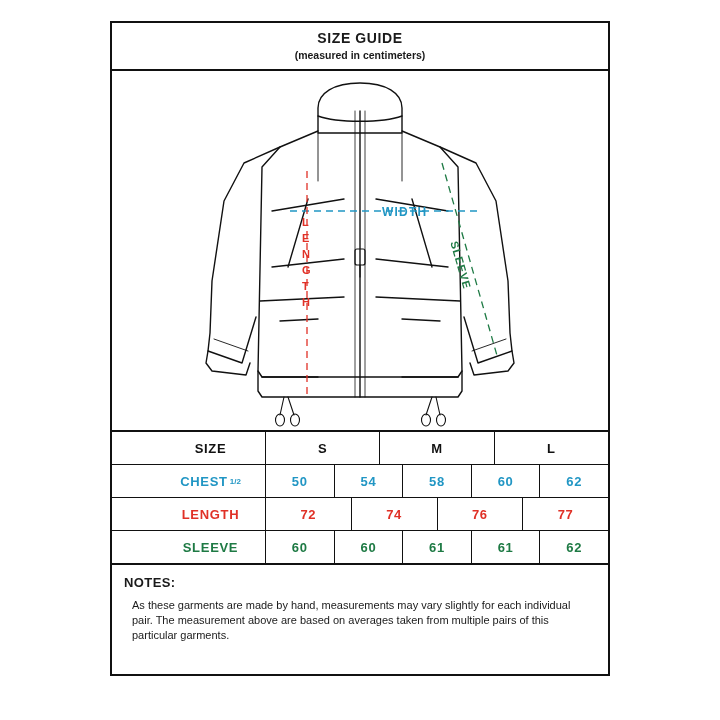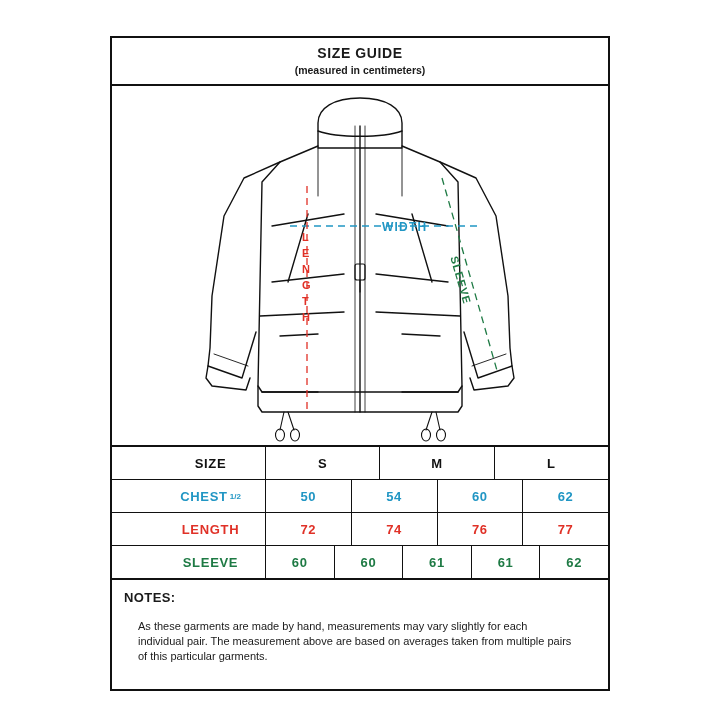--- a/index.html
+++ b/index.html
@@ -10,21 +10,21 @@
     color:#1a1a1a;
     overflow:hidden;
   }
   .page{
     position:relative;
     width:720px;height:720px;
     box-sizing:border-box;
   }
   .frame{
     position:absolute;
-    left:110px;top:36px;
+    left:110px;top:21px;
     width:500px;height:655px;
     border:2px solid #111;
     box-sizing:border-box;
     background:#fff;
   }
   
   .header{
     height:48px;
     border-bottom:2px solid #111;
     display:flex;
@@ -87,21 +87,21 @@
     padding:10px 20px 0 12px;
     box-sizing:border-box;
   }
   .notes h3{
     margin:0 0 4px 0;
     font-size:13px;
     font-weight:bold;
     letter-spacing:0.4px;
   }
   .notes p{
-    margin:14px;
+    margin:8px;
     font-size:11px;
     line-height:15px;
     color:#1a1a1a;
   }
   .lbl-width{fill:#2196c4;font-size:12px;font-weight:bold;letter-spacing:1.2px;font-family:"Liberation Sans",sans-serif;}
   .lbl-length{fill:#e03127;font-size:11px;font-weight:bold;font-family:"Liberation Sans",sans-serif;}
   .lbl-sleeve{fill:#1e7a44;font-size:11px;font-weight:bold;letter-spacing:1px;font-family:"Liberation Sans",sans-serif;}
 </style>
 </head>
 <body>
@@ -207,20 +207,21 @@
         <div class="cell c-val">L</div>
       </div>
 
       <div class="trow row-chest">
         <div class="cell c-label">
           <span>CHEST</span>
             <span class="sup">1/2</span>
         </div>
         <div class="cell c-val">50</div>
         <div class="cell c-val">54</div>
+        <div class="cell c-val">58</div>
         <div class="cell c-val">60</div>
         <div class="cell c-val">62</div>
       </div>
 
       <div class="trow row-length">
         <div class="cell c-label">LENGTH</div>
         <div class="cell c-val">72</div>
         <div class="cell c-val">74</div>
         <div class="cell c-val">76</div>
         <div class="cell c-val">77</div>

